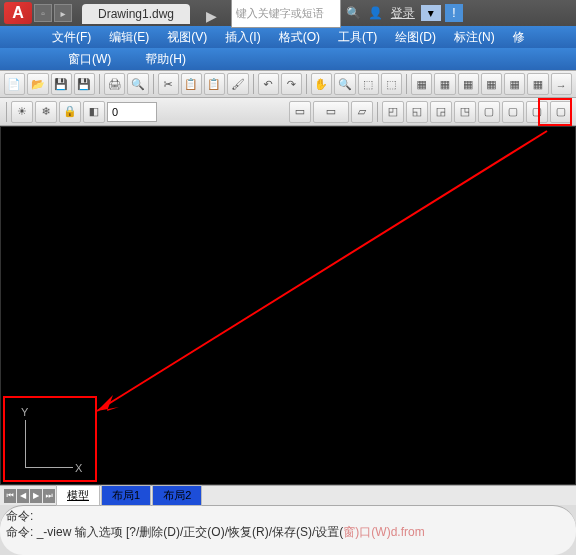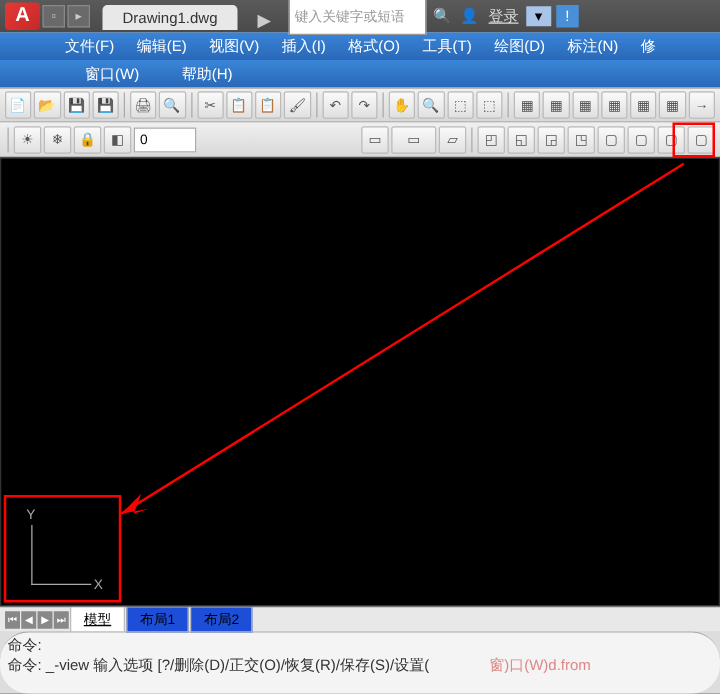--- a/index.html
+++ b/index.html
@@ -38,21 +38,21 @@
 .red-box2 { position: absolute; right: 4px; top: 98px; width: 34px; height: 28px; border: 2px solid #ff0000; pointer-events: none; z-index: 10; }
 .red-arrow { position: absolute; pointer-events: none; }
 
 .layout-tabs { height: 20px; background: #e8e8e8; border-top: 1px solid #aaa; display: flex; align-items: center; padding: 0 4px; gap: 1px; }
 .lt-nav { width: 12px; height: 14px; background: #888; display: flex; align-items: center; justify-content: center; color: #fff; font-size: 8px; }
 .lt-tab { padding: 2px 10px; background: #1d4ed8; border: 1px solid #bbb; font-size: 11px; }
 .lt-tab.active { background: #fff; text-decoration: underline; }
 
 .cmdline { height: 50px; background: #f4f4f4; border-top: 1px solid #aaa; padding: 2px 6px; font-size: 12px; color: #333; overflow: hidden; border-radius: 23px; }
 .cmdrow { white-space: nowrap; line-height: 16px; }
-.watermark { color: #d88; margin-left: 48px; }
+.watermark { color: #d88; }
 </style>
 </head>
 <body>
 
 <div class="titlebar">
   <div class="app-logo">A</div>
   <div class="qat-btn">▫</div>
   <div class="qat-btn">▸</div>
   <div class="tab-area">
     <div class="filetab">Drawing1.dwg</div>

